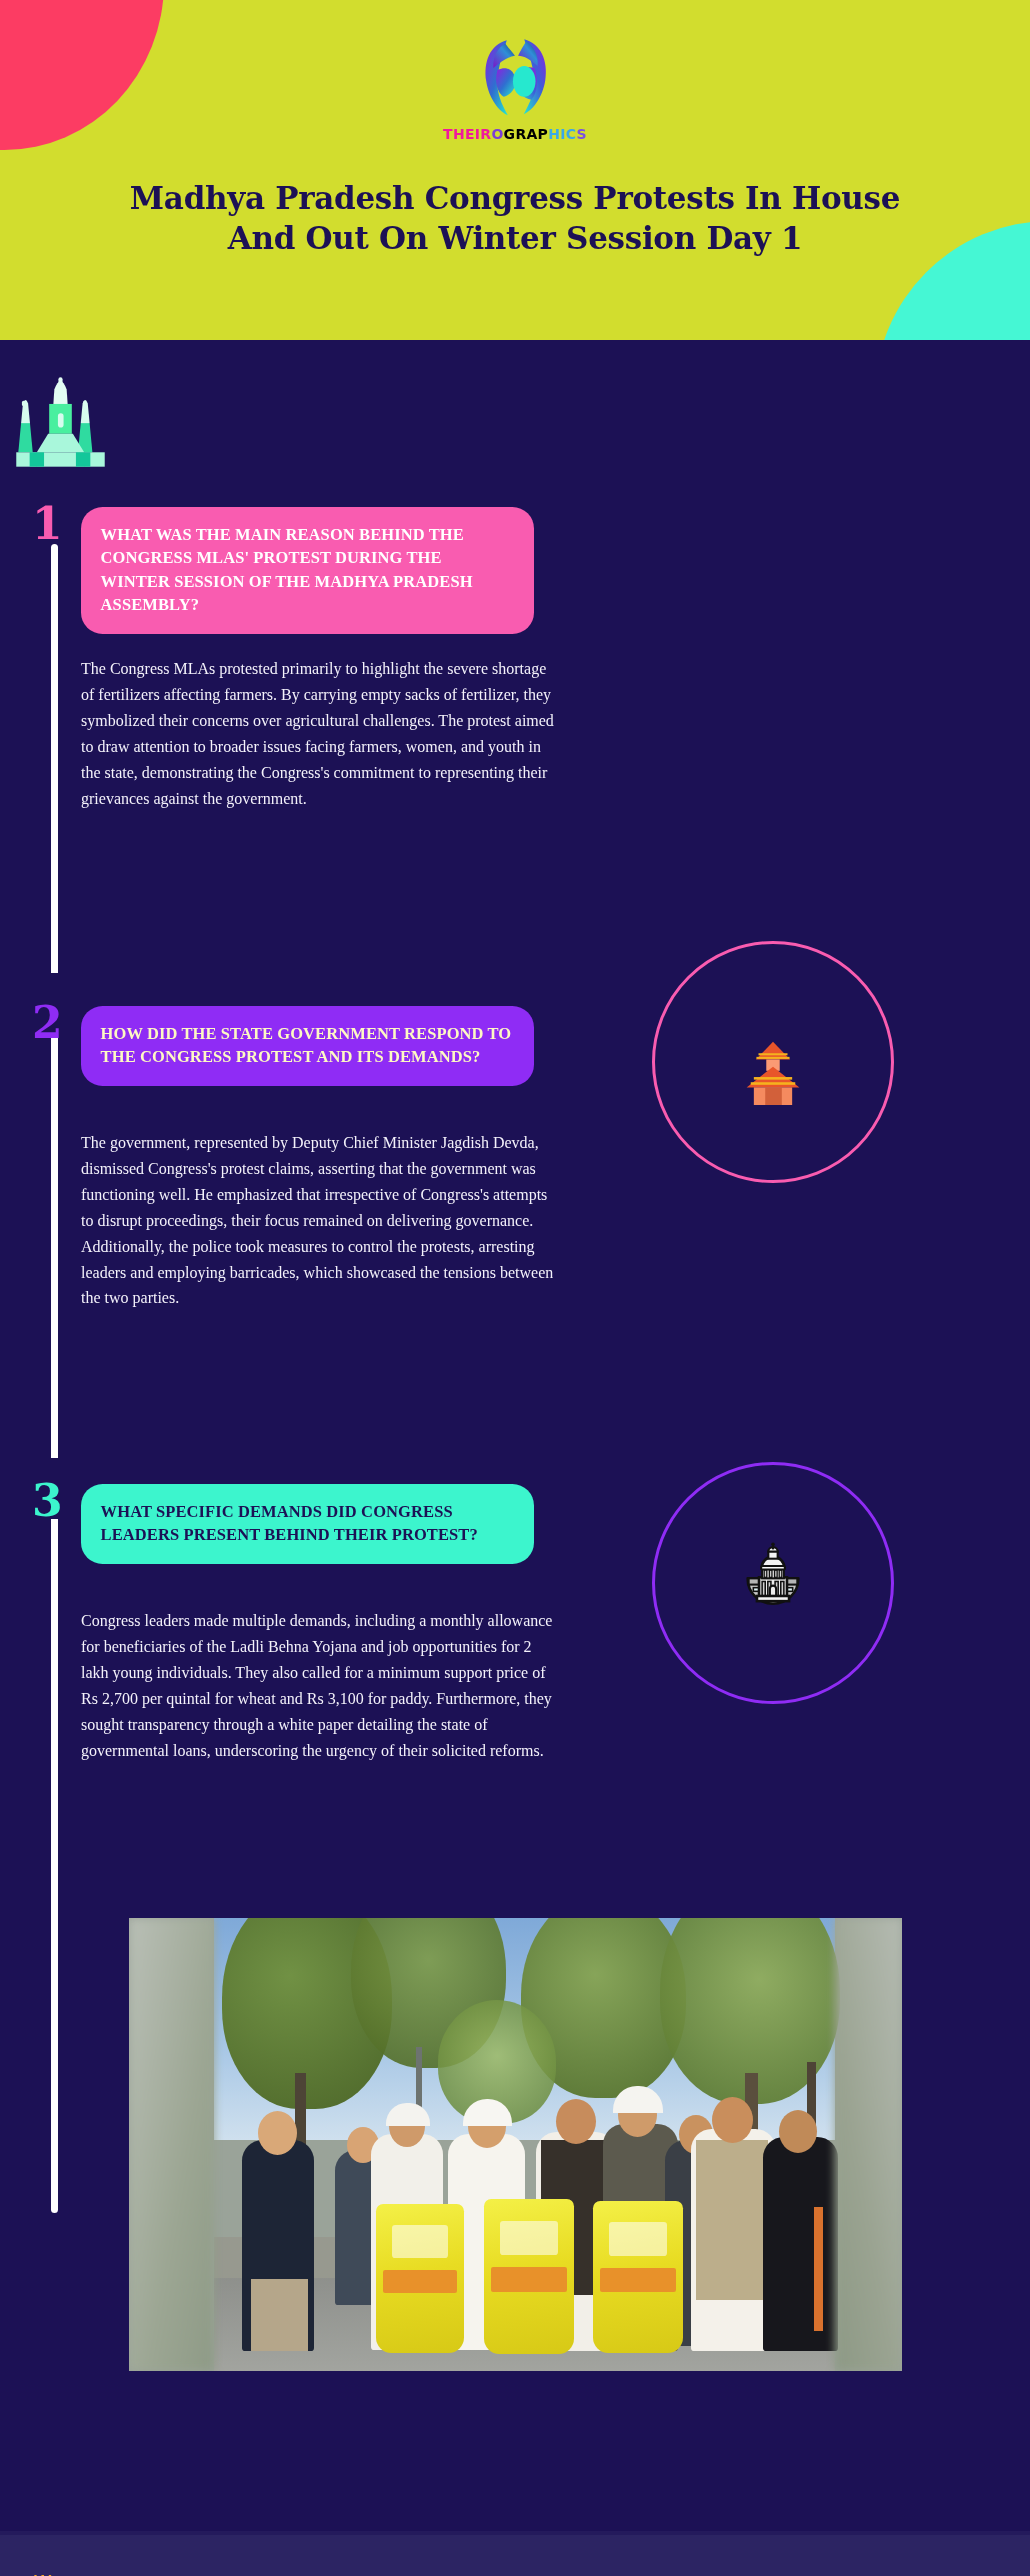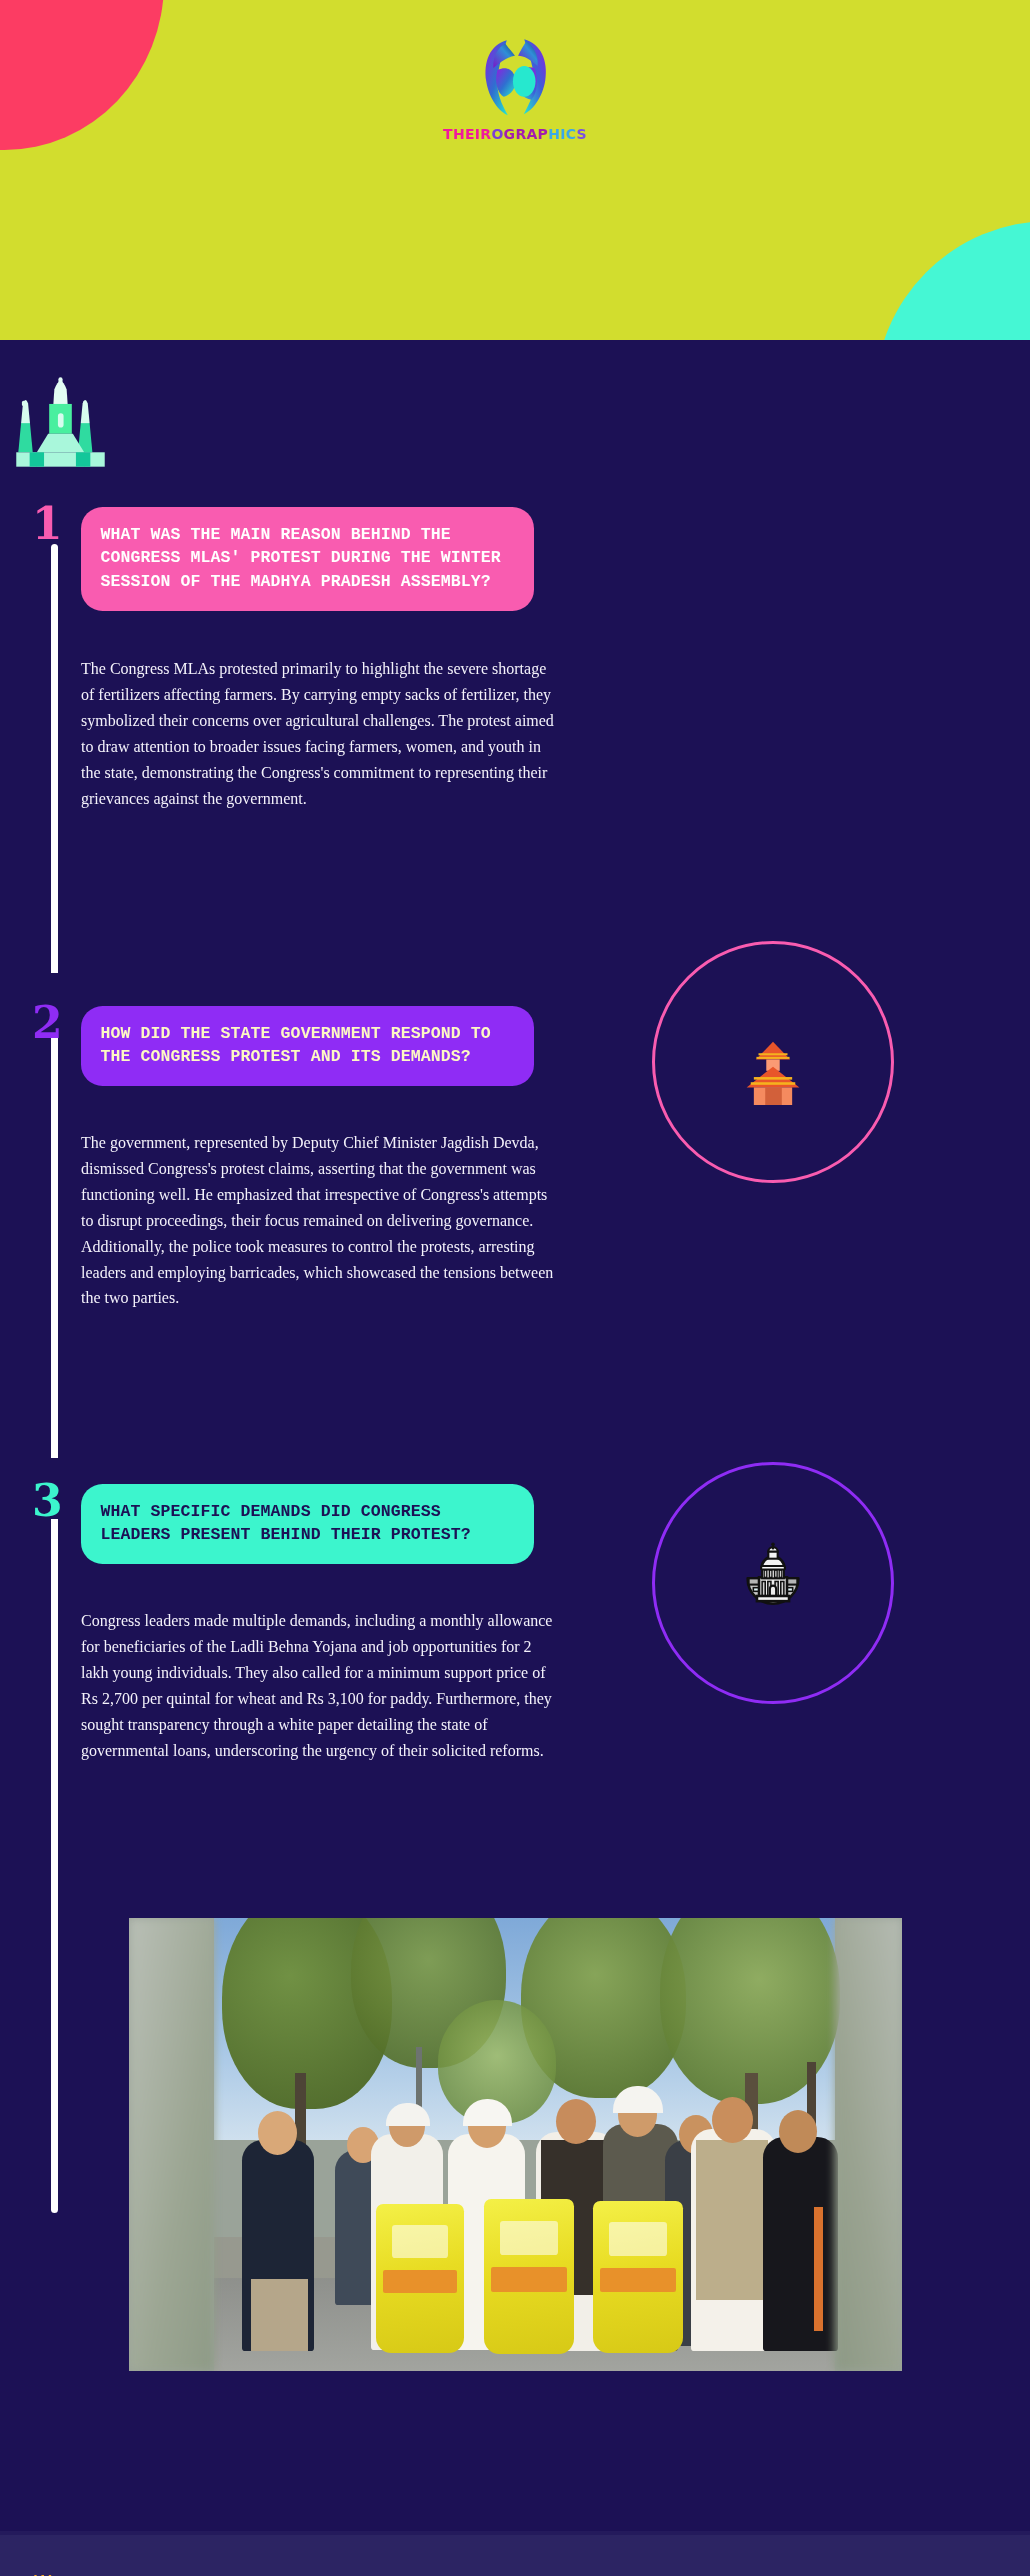--- a/index.html
+++ b/index.html
@@ -26,21 +26,21 @@
   }
   .hdr-inner { position:absolute; left:0; top:0; width:1030px; height:340px; }
 
   .logo-wrap { position:absolute; left:0; top:32px; width:1030px; text-align:center; }
   .logo-mark { display:inline-block; }
   .logo-word {
     display:block; margin-top:2.1px;
     font-family:"DejaVu Sans", sans-serif;
     font-weight:bold; font-size:14px; letter-spacing:0.3px;
   }
-  .lw1{color:#f0189e;} .lw2{color:#7b3fd4;} .lw3{color:#a21caf;}
+  .lw1{color:#f0189e;} .lw2{color:#7b3fd4;} .lw3{color:#000000;}
   .lw4{color:#3aa8e8;} .lw5{color:#7b52e0;}
 
   .hdr-title {
     position:absolute; left:0; top:179px; width:1030px;
     text-align:center; color:#1c1155;
     font-family:"DejaVu Serif", serif; font-weight:bold;
     font-size:31px; line-height:1.28; letter-spacing:-0.3px;
     padding:0 52px;
   }
 
@@ -62,21 +62,21 @@
   .qa-num {
     position:absolute; left:32px; top:-5.2px;
     font-family:"DejaVu Serif", serif; font-weight:bold;
     font-size:44px; line-height:1;
   }
   .q-card {
     position:absolute; left:81px; top:0; width:453px;
     border-radius:21.6px; padding:15.5px 19.6px 17.5px 19.6px;
   }
   .q-card-text {
-    font-family:Liberation Mono, monospace; font-weight:bold;
+    font-family:Liberation Serif, serif; font-weight:bold;
     font-size:16.5px; line-height:1.43; letter-spacing:0.1px;
   }
   .a-text {
     position:absolute; left:81px; width:479px;
     color:#f4f2fb; font-family:"Liberation Serif", serif;
     font-size:16px; line-height:1.62;
   }
 
   .circle {
     position:absolute; border-radius:50%; background:transparent;
@@ -152,20 +152,24 @@
           <path d="M55 22 C40 30 30 50 32 70 C46 58 60 48 74 46 C66 36 59 28 55 22 Z" fill="url(#gC)"></path>
           <path d="M96 18 C111 28 120 46 118 66 C104 54 92 46 80 46 C86 34 92 24 96 18 Z" fill="url(#gC)"></path>
           <path d="M40 74 C56 66 70 72 74 88 C78 106 68 122 52 126 C38 116 34 94 40 74 Z" fill="url(#gA)"></path>
           <path d="M112 70 C96 64 80 74 78 94 C76 116 90 130 106 132 C118 118 120 90 112 70 Z" fill="url(#gB)"></path>
           <ellipse cx="92" cy="96" rx="22" ry="30" fill="#26e8cf"></ellipse>
         </svg>
       </span>
       <span class="logo-word"><span class="lw1">THEIR</span><span class="lw2">O</span><span class="lw3">GRAP</span><span class="lw4">HIC</span><span class="lw5">S</span></span>
     </div>
 
+    <div class="hdr-title">
+      <div>Madhya Pradesh Congress Protests In House</div>
+      <div>And Out On Winter Session Day 1</div>
+    </div>
   </div>
 </div>
 
 <div class="main">
 
   <span class="castle-icon">
     <svg width="93" height="108" viewBox="0 0 180 210">
       <defs>
         <linearGradient id="cg1" x1="0" y1="0" x2="0" y2="1">
           <stop offset="0%" stop-color="#dafcef"></stop>

